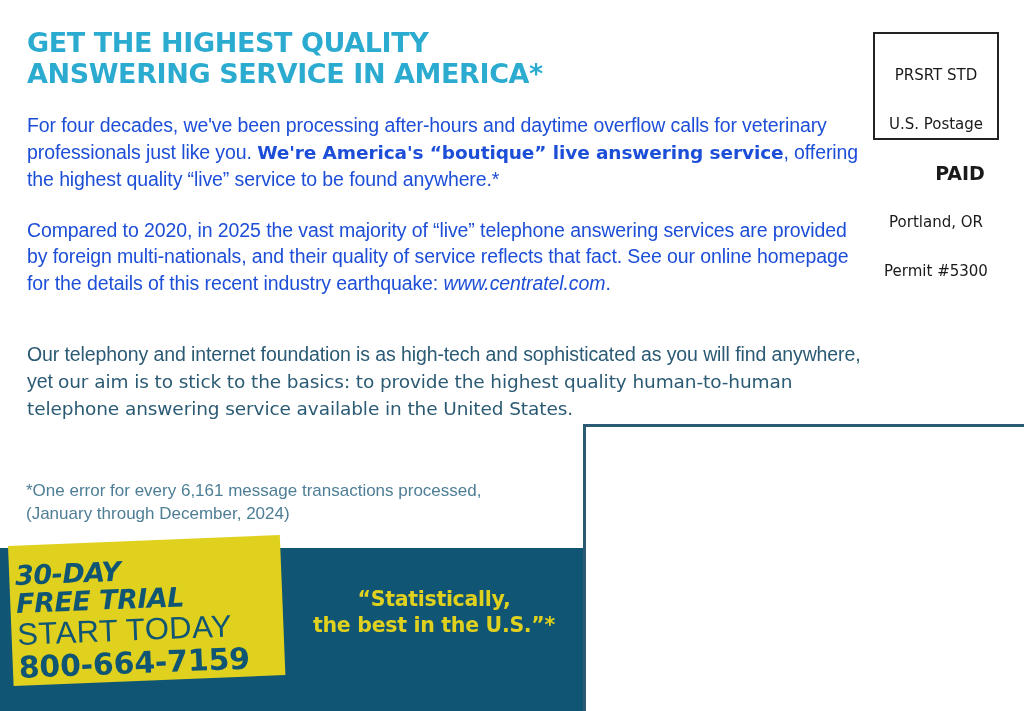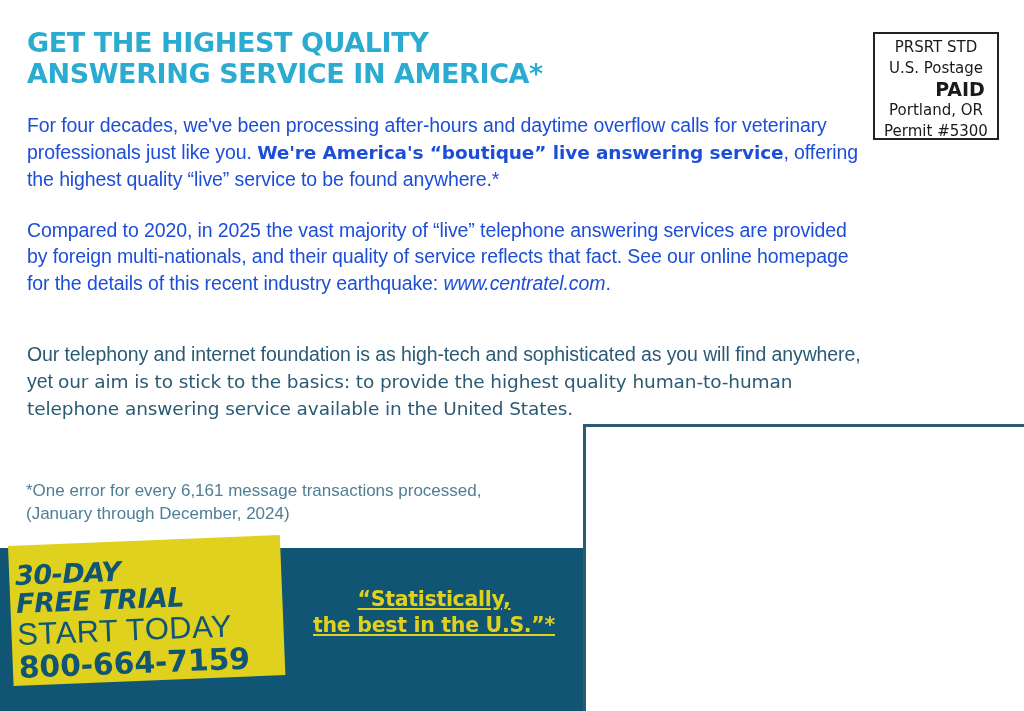--- a/index.html
+++ b/index.html
@@ -97,21 +97,21 @@
     border: 2px solid #222222;
     box-sizing: border-box;
     background: #ffffff;
     text-align: center;
     color: #1a1a1a;
     font-family: "DejaVu Sans", sans-serif;
     font-size: 15px;
     line-height: 20.5px;
     padding-top: 3px;
   }
-  .postage-box span { display: block; white-space: nowrap; }
+  .postage-box span { display: block; white-space: nowrap; margin-top: 28px; }
   .postage-box .paid {
     font-weight: bold;
     font-size: 19px;
     line-height: 22px;
     padding-left: 48px;
   }
 
   
   .teal-band {
     position: absolute;
@@ -178,21 +178,20 @@
     left: 300px;
     top: 586px;
     width: 268px;
     text-align: center;
     color: #E0D11F;
     font-family: "DejaVu Sans", sans-serif;
     font-weight: bold;
     font-size: 20.5px;
     line-height: 26px;
     letter-spacing: -0.3px;
-    text-decoration: underline;
   }
   .tagline span { display: block; white-space: nowrap; }
 
   
   .address-box {
     position: absolute;
     left: 583px;
     top: 424px;
     width: 460px;
     height: 300px;

